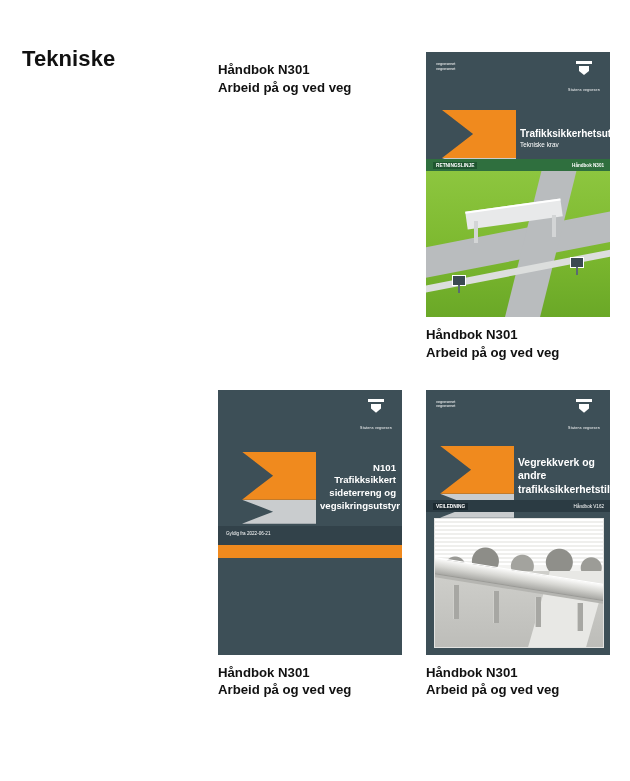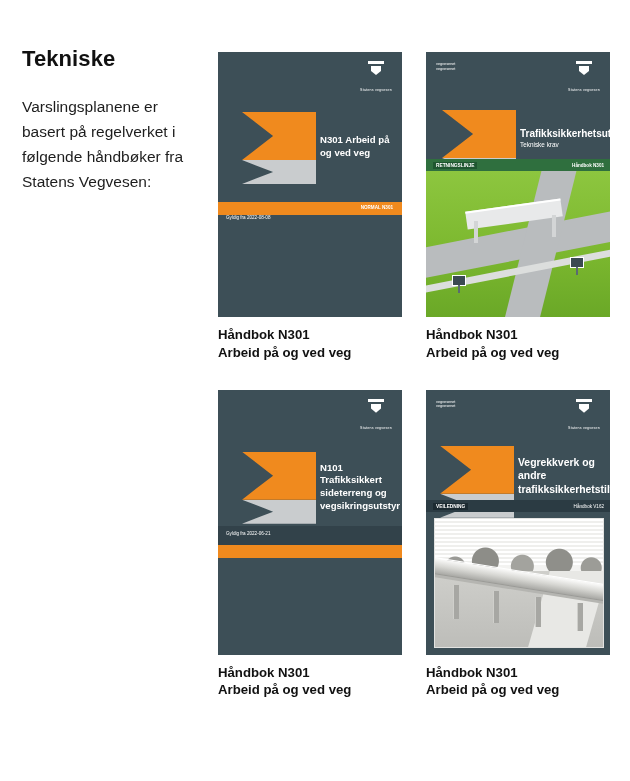--- a/index.html
+++ b/index.html
@@ -257,21 +257,21 @@
   #cover2 .sign:after {
     content: "";
     position: absolute;
     left: 5px; top: 9px;
     width: 1.5px; height: 8px;
     background: #5a6a72;
   }
 
   
   #cover3 .chevron { left: 24px; top: 62px; }
-  #cover3 .cover-title { left: 102px; top: 72px; width: 76px; }
+  #cover3 .cover-title { left: 102px; top: 72px; width: 76px; text-align: right; }
   #cover3 .orange-bar { left: 0; top: 155px; width: 184px; }
   #cover3 .valid-line { left: 8px; top: 141px; }
   #cover3 .dark-strip {
     position: absolute;
     left: 0; top: 136px;
     width: 184px; height: 19px;
     background: #32424a;
   }
 
   
@@ -361,42 +361,27 @@
     border-left: 1px solid #cfcfcb;
   }
 </style>
 </head>
 <body>
 
 <div class="page">
 
   <section class="intro">
     <h1>Tekniske</h1>
-    <p>Varslingsplanene er basert på regelverket i følgende håndbøker fra Statens Vegvesen:</p>
   </section>
 
   <section class="books">
 
     <div class="book-row">
 
       <figure class="book" style="margin:0;">
-        <div class="cover" id="cover1">
-          <div class="vv-logo">
-            <span class="vv-mark"></span>
-            <span class="vv-text">Statens vegvesen</span>
-          </div>
-          <div class="chevron">
-            <span class="orange"></span>
-            <span class="grey"></span>
-          </div>
-          <div class="cover-title">N301 Arbeid på og ved veg</div>
-          <div class="orange-bar"></div>
-          <div class="valid-line">Gyldig fra 2022-08-08</div>
-          <div class="badge">NORMAL N301</div>
-        </div>
         <figcaption class="caption" style="white-space:pre-line;">Håndbok N301
 Arbeid på og ved veg</figcaption>
       </figure>
 
       <figure class="book" style="margin:0;">
         <div class="cover" id="cover2">
           <div class="issuer">vegvesenet
 vegvesenet</div>
           <div class="vv-logo">
             <span class="vv-mark"></span>

